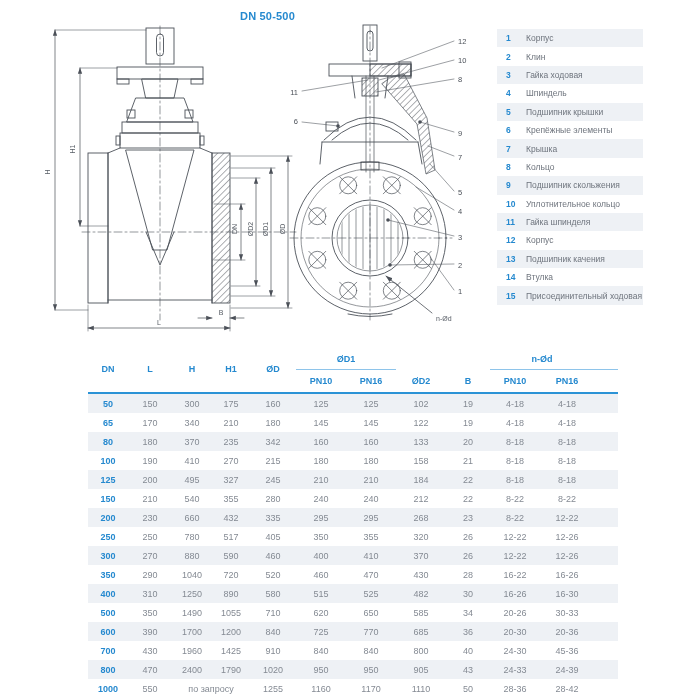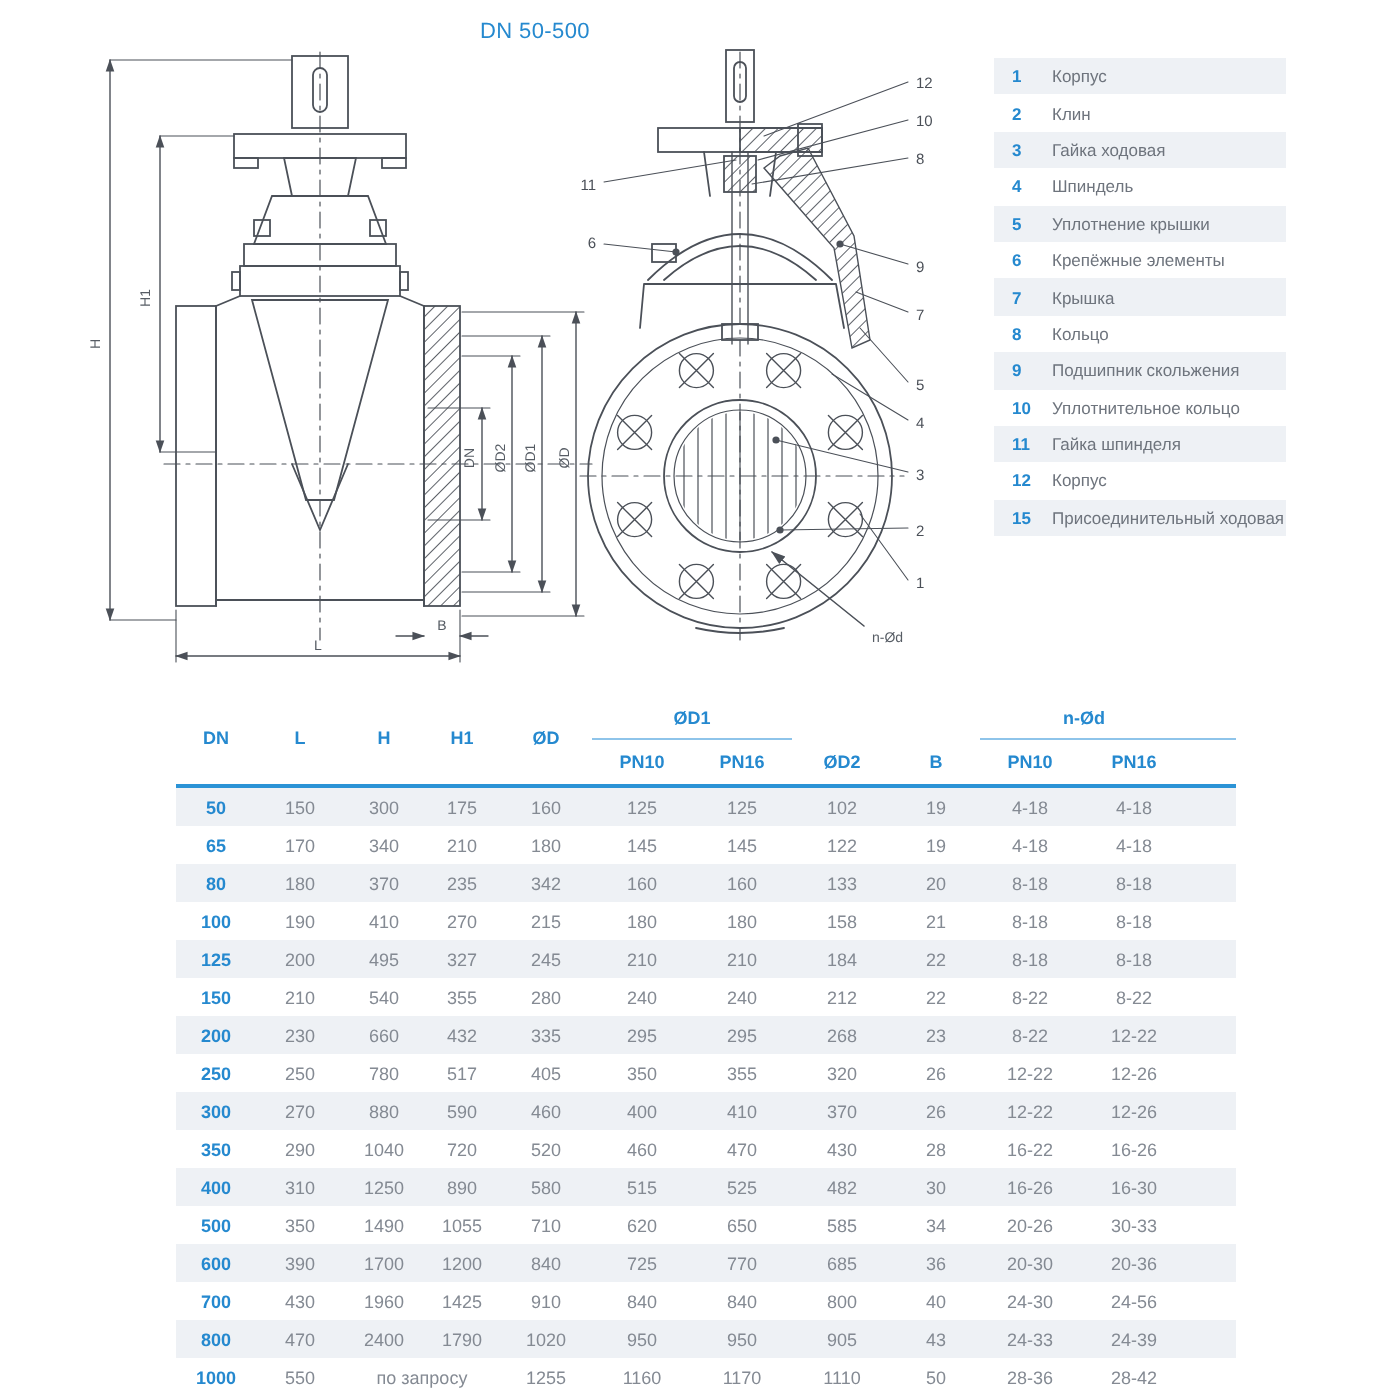--- a/index.html
+++ b/index.html
@@ -3,21 +3,21 @@
 <meta charset="utf-8">
 <style>
   html,body{margin:0;padding:0}
   body{
     width:700px;height:700px;position:relative;overflow:hidden;
     background:#ffffff;font-family:"Liberation Sans",sans-serif;
   }
   
   .dwg-title{
     position:absolute;left:205px;top:10px;width:125px;text-align:center;
-    color:#2589cf;font-size:11px;font-weight:normal;letter-spacing:.2px;
+    color:#2589cf;font-size:11px;font-weight:bold;letter-spacing:.2px;
   }
   
   .drawing{position:absolute;left:30px;top:22px;width:445px;height:318px}
   
   .legend{position:absolute;left:497px;top:29px;width:146px}
   .lrow{display:flex;align-items:center;height:18.4px;font-size:8.5px}
   .lrow:nth-child(odd){background:#eef1f5}
   .lnum{width:20px;padding-left:9px;color:#2589cf;font-weight:bold;flex:none}
   .ltext{color:#6e747d;white-space:nowrap}
   
@@ -237,21 +237,21 @@
     <div class="lrow">
       <span class="lnum">3</span>
       <span class="ltext">Гайка ходовая</span>
     </div>
     <div class="lrow">
       <span class="lnum">4</span>
       <span class="ltext">Шпиндель</span>
     </div>
     <div class="lrow">
       <span class="lnum">5</span>
-      <span class="ltext">Уплотнение крышки</span>
+      <span class="ltext">Подшипник крышки</span>
     </div>
     <div class="lrow">
       <span class="lnum">6</span>
       <span class="ltext">Крепёжные элементы</span>
     </div>
     <div class="lrow">
       <span class="lnum">7</span>
       <span class="ltext">Крышка</span>
     </div>
     <div class="lrow">
@@ -266,20 +266,28 @@
       <span class="lnum">10</span>
       <span class="ltext">Уплотнительное кольцо</span>
     </div>
     <div class="lrow">
       <span class="lnum">11</span>
       <span class="ltext">Гайка шпинделя</span>
     </div>
     <div class="lrow">
       <span class="lnum">12</span>
       <span class="ltext">Корпус</span>
+    </div>
+    <div class="lrow">
+      <span class="lnum">13</span>
+      <span class="ltext">Подшипник качения</span>
+    </div>
+    <div class="lrow">
+      <span class="lnum">14</span>
+      <span class="ltext">Втулка</span>
     </div>
     <div class="lrow">
       <span class="lnum">15</span>
       <span class="ltext">Присоединительный ходовая</span>
     </div>
   </div>
 
 <table class="dims">
   <colgroup>
     <col class="c-dn">
@@ -487,21 +495,21 @@
         <td class="dn">700</td>
         <td>430</td>
         <td>1960</td>
         <td>1425</td>
         <td>910</td>
         <td>840</td>
         <td>840</td>
         <td>800</td>
         <td>40</td>
         <td>24-30</td>
-        <td>24-56</td>
+        <td>45-36</td>
       </tr>
       <tr>
         <td class="dn">800</td>
         <td>470</td>
         <td>2400</td>
         <td>1790</td>
         <td>1020</td>
         <td>950</td>
         <td>950</td>
         <td>905</td>

